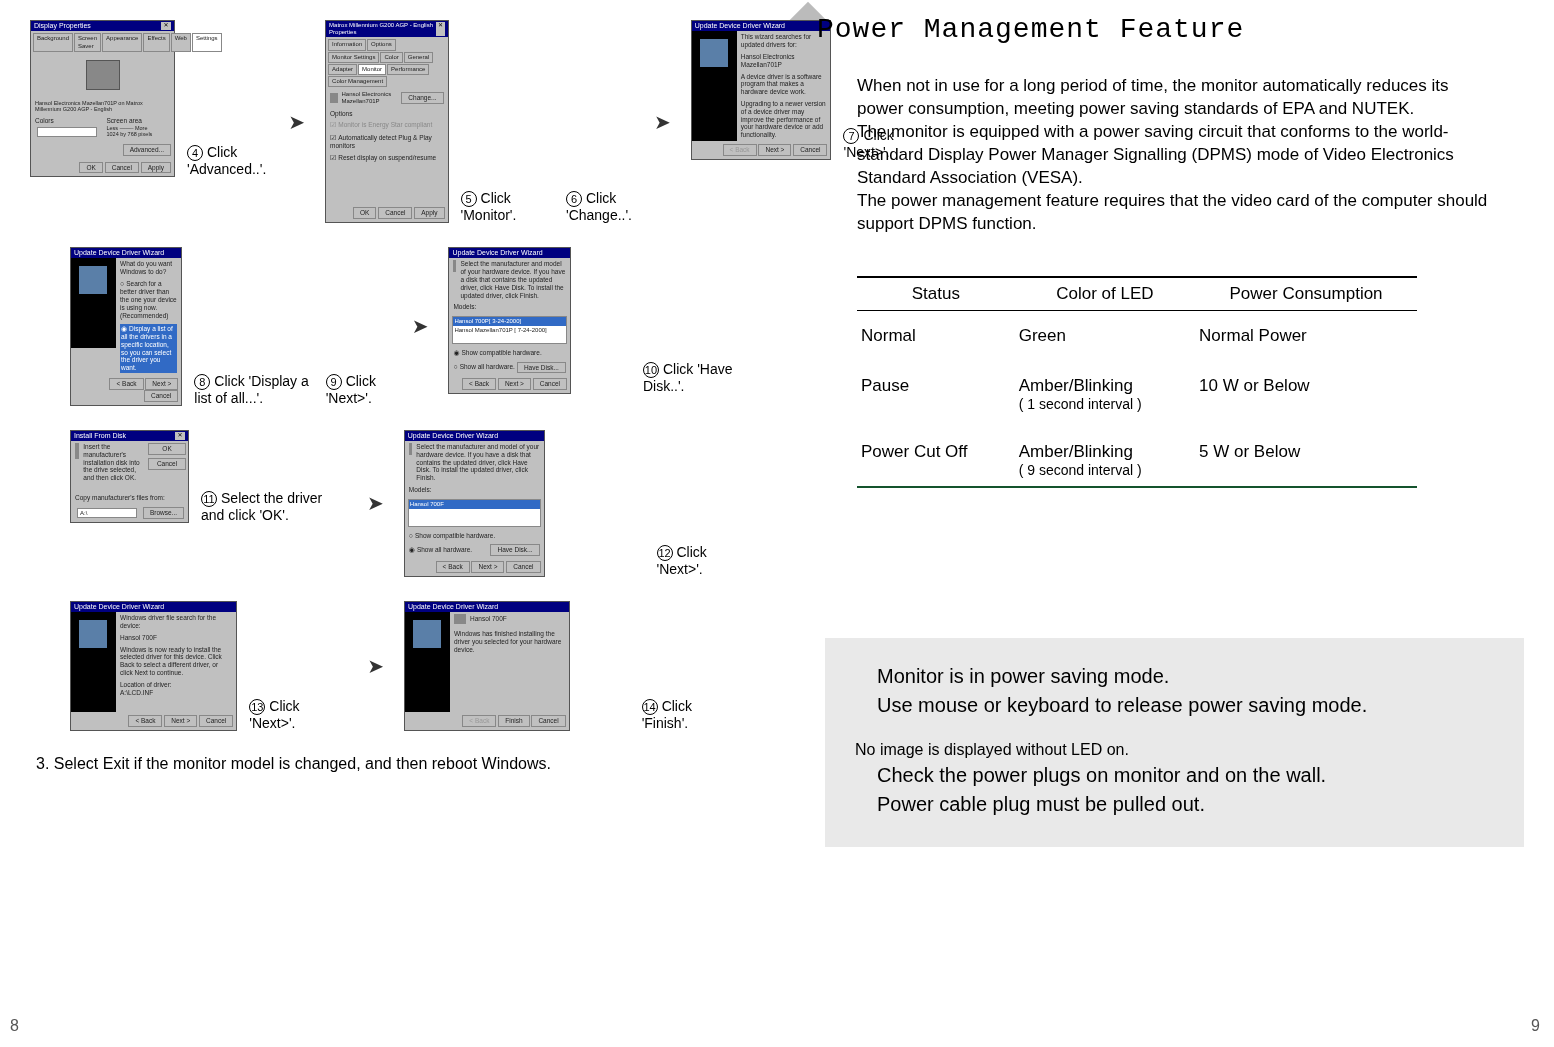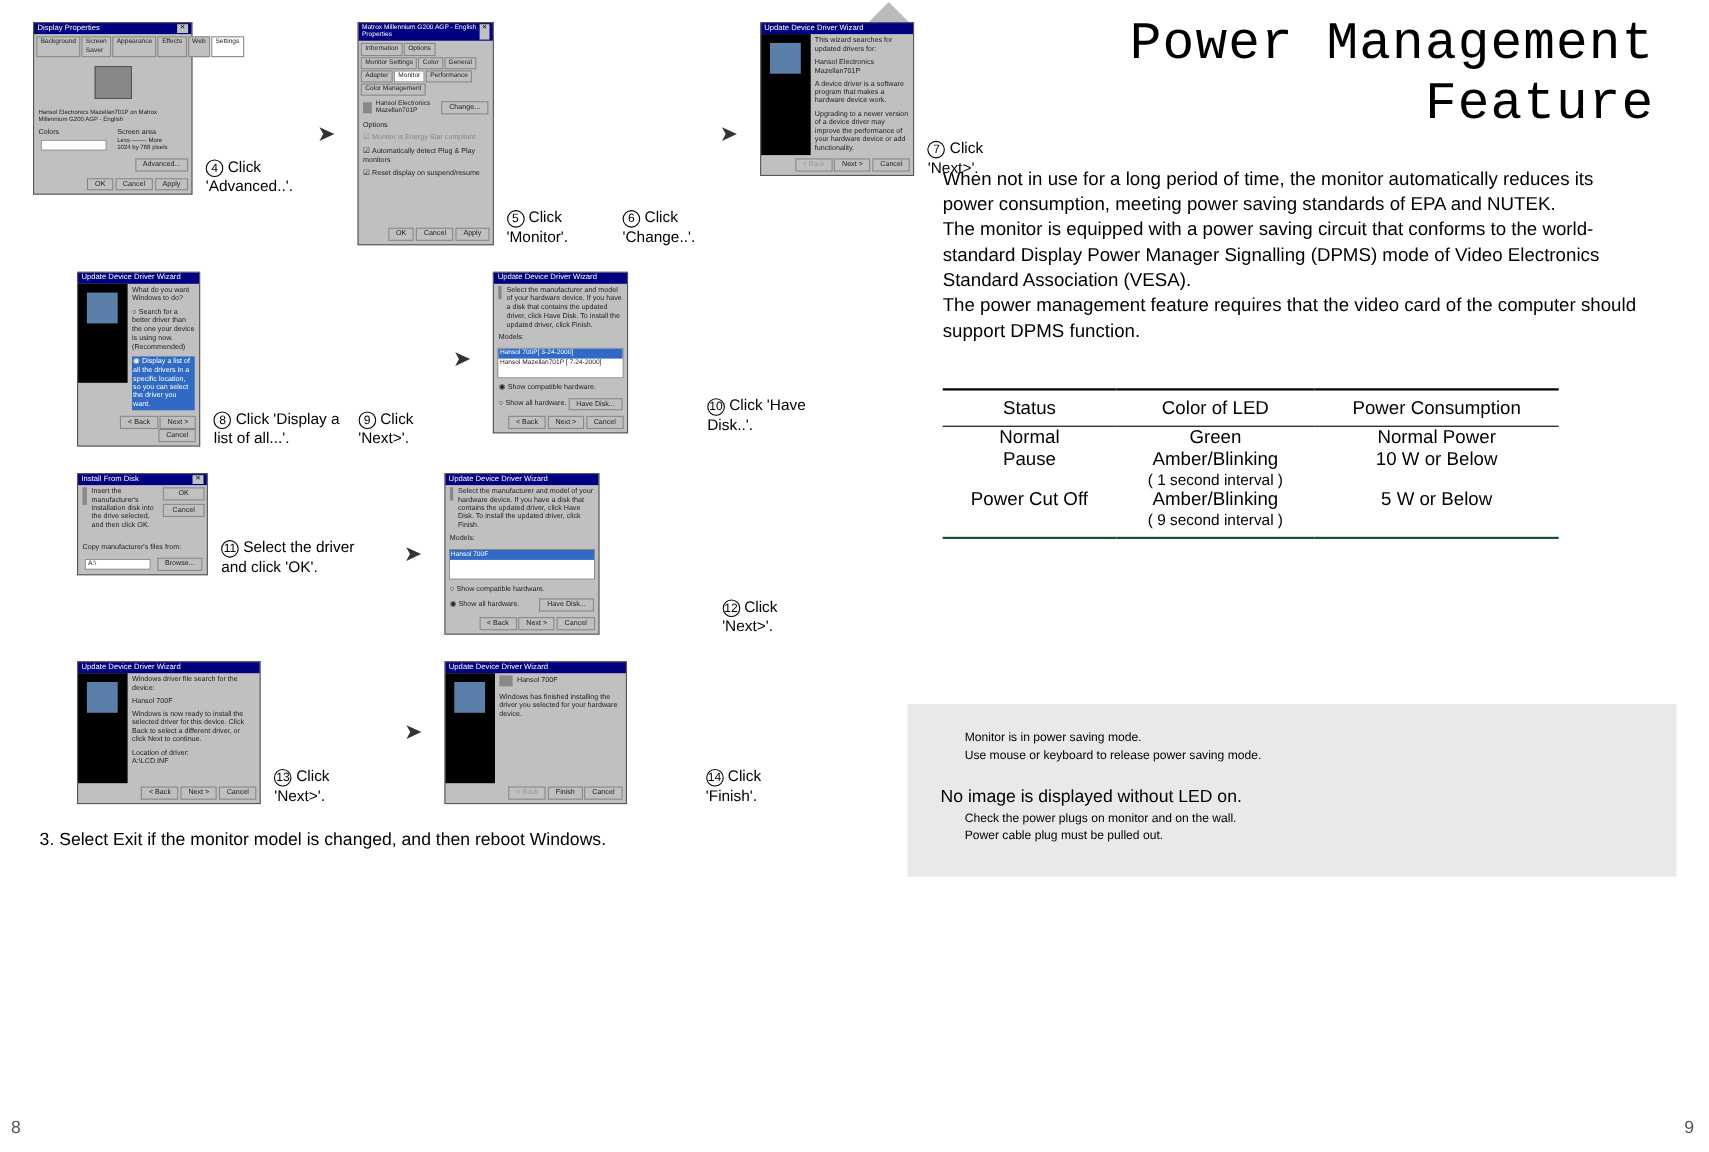--- a/index.html
+++ b/index.html
@@ -72,27 +72,26 @@
     font-size:11px;
     line-height:14px;
     margin-right:4px;
   }
   .col { display:flex; flex-direction:row; align-items:flex-end;gap:12px;}
   .below { margin-top:4px; }
 
   
   .pm-title {
     font-family: "Courier New", monospace;
-    font-size:48px;
+    font-size:28px;
     font-weight:normal;
     letter-spacing:1px;
     margin-top:-6px;
     margin-bottom:30px;
     position:relative;
-    text-align:right;
   }
   .pm-title::before{
     content:"";
     position:absolute;
     left:-24px; top:-6px;
     width:30px; height:30px;
     background:#bbb;
     transform:rotate(45deg);
     z-index:-1;
   }
@@ -110,37 +109,36 @@
     font-size:17px;
   }
   table.pm th {
     border-top:2px solid #000;
     border-bottom:1px solid #000;
     padding:6px 4px;
     font-weight:normal;
     text-align:center;
   }
   table.pm td {
-    padding:0 4px;
-    text-align:center;
+    padding:15px 4px;
     vertical-align:top;
   }
   table.pm tr.last td { border-bottom:2px solid #14532d; padding-bottom:8px;}
   .sub { font-size:14px; display:block;}
   .trouble {
     background:#e9e9e9;
     padding:24px 30px 28px 30px;
     margin-top:150px;
     margin-left:8px;
     margin-right:-20px;
     font-size:16px;
     line-height:1.45;
   }
   .trouble .h { font-weight:normal; margin-top:12px; }
-  .trouble .s { padding-left:22px; font-size:11px;}
+  .trouble .s { padding-left:22px; font-size:20px;}
   .pgnum {
     position:absolute;
     bottom:12px;
     font-size:16px;
     color:#555;
   }
   .page-left .pgnum { left:10px;}
   .page-right .pgnum { right:14px;}
   .step3 { font-size:16px; margin-top:12px; margin-left:6px;}
 

